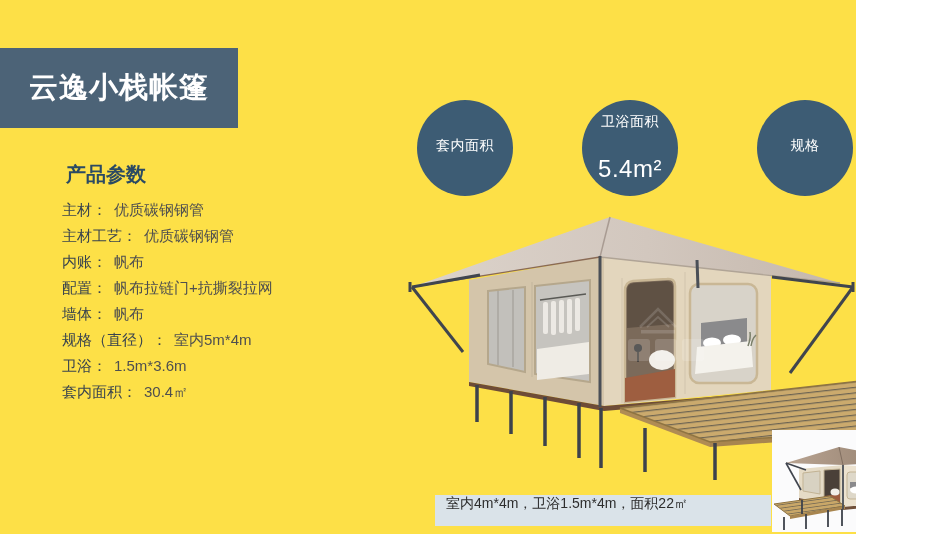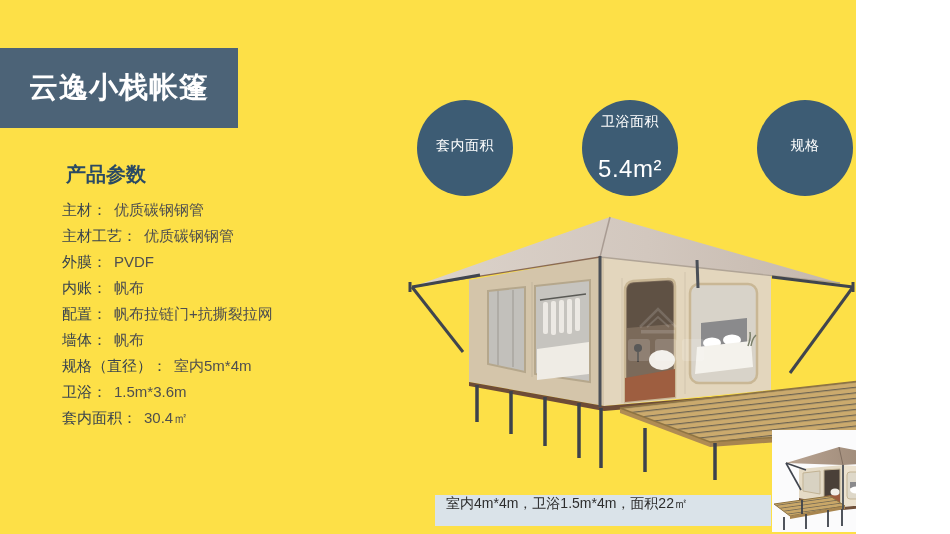--- a/index.html
+++ b/index.html
@@ -54,23 +54,20 @@
     <h1>云逸小栈帐篷</h1>
   </div>
 
   <div class="specs">
     <h2>产品参数</h2>
     <div class="spec-row">
       <span class="lbl">主材：</span><span class="val">优质碳钢钢管</span>
     </div>
     <div class="spec-row">
       <span class="lbl">主材工艺：</span><span class="val">优质碳钢钢管</span>
-    </div>
-    <div class="spec-row">
-      <span class="lbl">外膜：</span><span class="val">PVDF</span>
     </div>
     <div class="spec-row">
       <span class="lbl">内账：</span><span class="val">帆布</span>
     </div>
     <div class="spec-row">
       <span class="lbl">配置：</span><span class="val">帆布拉链门+抗撕裂拉网</span>
     </div>
     <div class="spec-row">
       <span class="lbl">墙体：</span><span class="val">帆布</span>
     </div>

